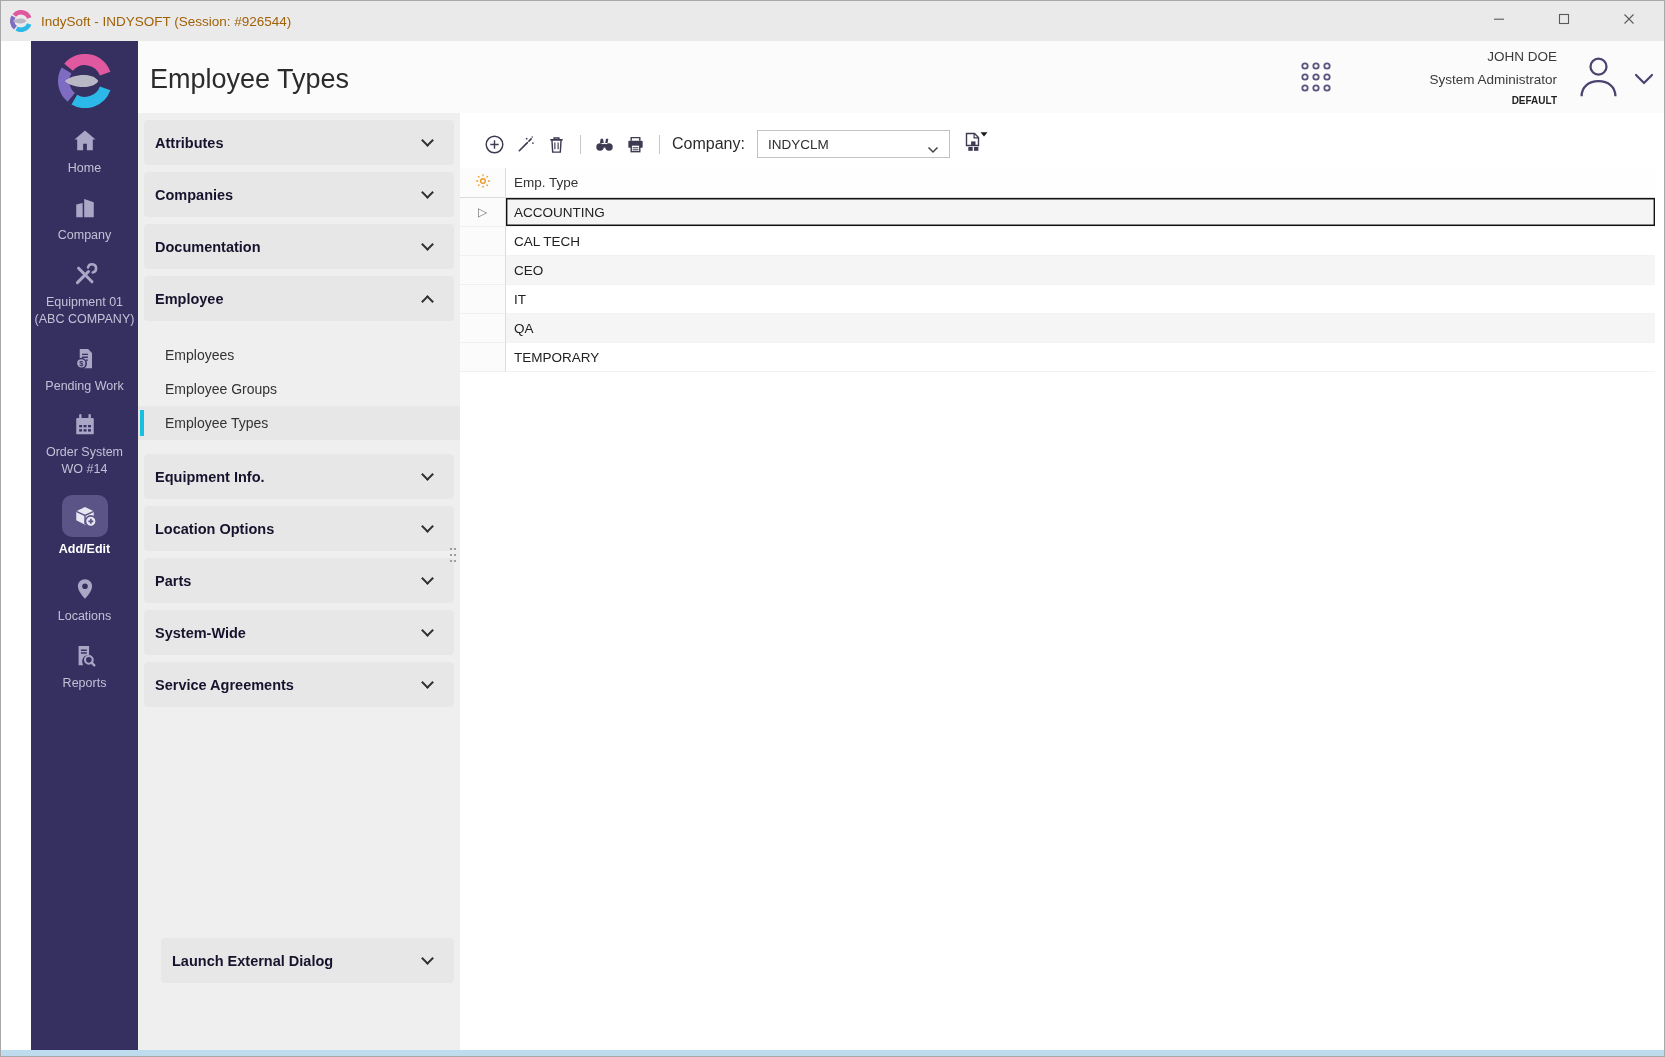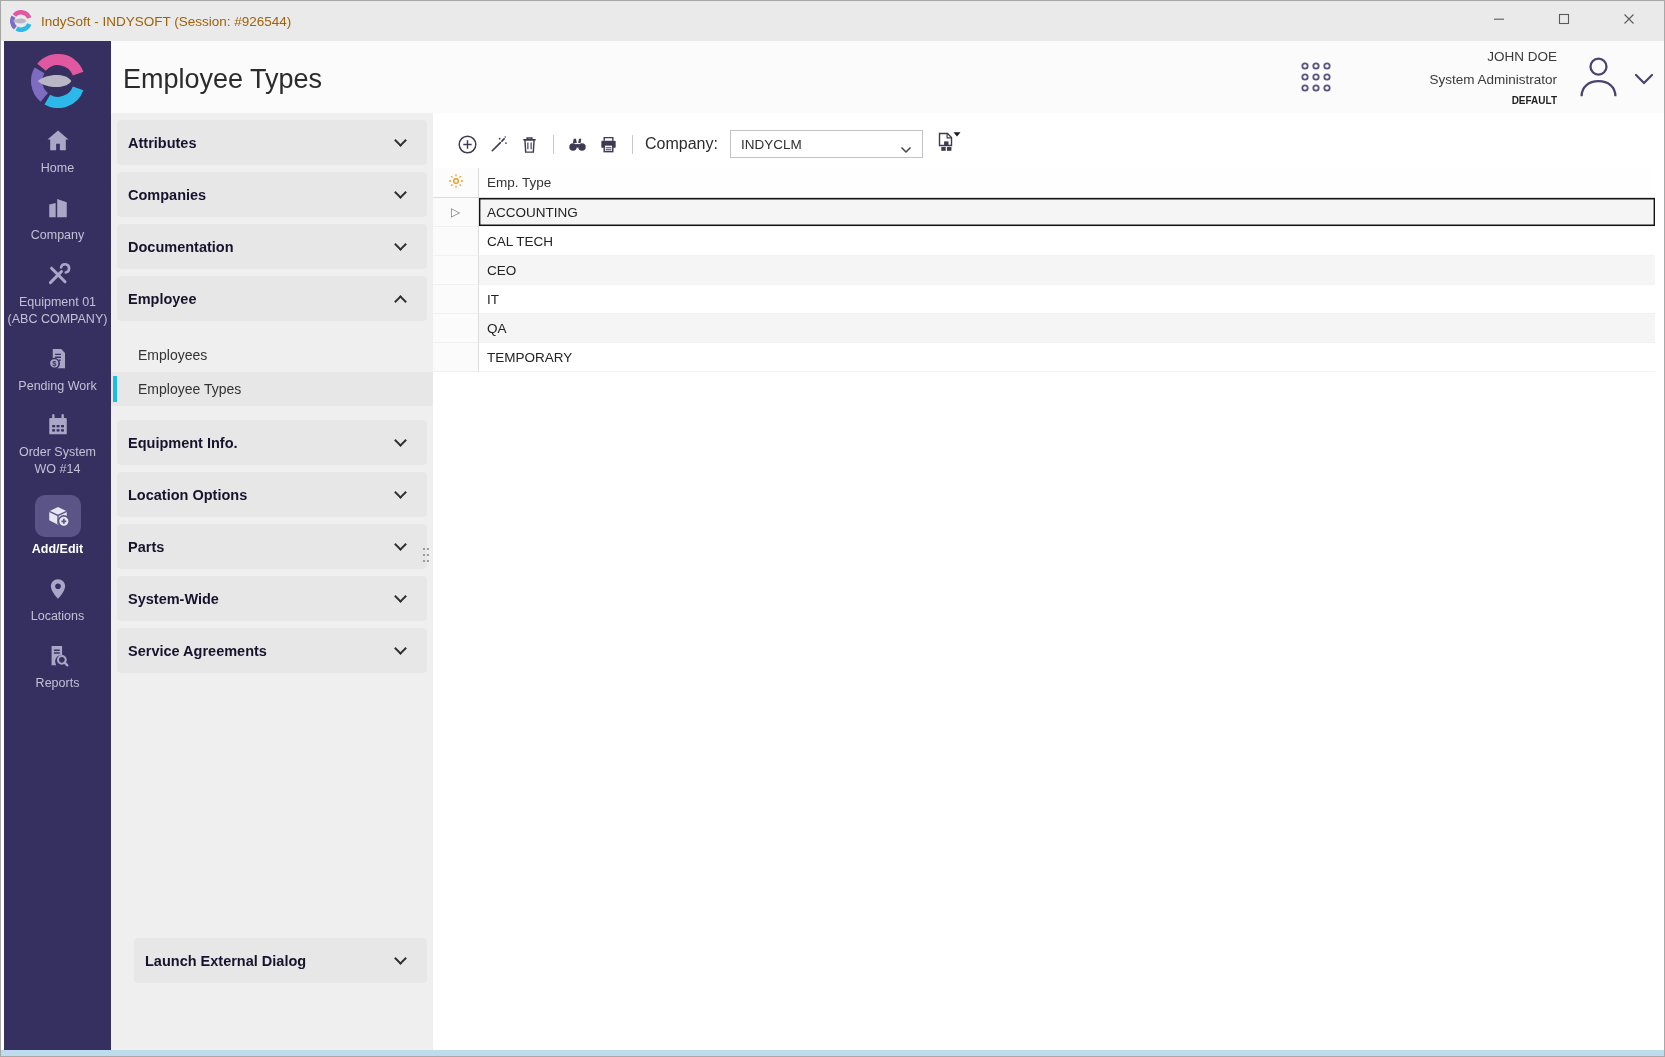--- a/index.html
+++ b/index.html
@@ -13,21 +13,21 @@
   .titlebar { flex:0 0 40px; background:#eaeaea; display:flex; align-items:center; }
   .tb-logo { width:22px; height:22px; margin:0 9px 0 9px; flex:0 0 22px; }
   .tb-title { font-size:13.5px; color:#a16207; }
   .tb-controls { margin-left:auto; display:flex; gap:39px; padding-right:22px; }
   .tb-btn { width:26px; height:26px; display:flex; align-items:center; justify-content:center; cursor:pointer; }
 
   
   .app { flex:1 1 auto; display:flex; min-height:0; padding-left:3px; background:#fff; }
 
   
-  .sidebar { flex:0 0 107px; width:107px; background:#363061; display:flex; flex-direction:column; align-items:center; overflow:hidden; }
+  .sidebar { flex:0 0 107px; width:107px; background:#363061; display:flex; flex-direction:column; align-items:center; overflow:hidden;margin-left:27px; }
   .sb-logo { width:54px; height:54px; margin-top:13px; flex:0 0 auto; }
   .sb-items { margin-top:10px; width:100%; display:flex; flex-direction:column; align-items:center; }
   .sb-item { width:100%; padding:9px 3px 8px; display:flex; flex-direction:column; align-items:center; cursor:pointer; }
   .sb-iconwrap { display:flex; align-items:center; justify-content:center; }
   .sb-icon { width:28px; height:28px; color:#a9a6c6; display:block; }
   .sb-icon svg { width:100%; height:100%; display:block; }
   .sb-label { margin-top:5px; font-size:12.5px; line-height:1.35; color:#c3c0d6; text-align:center; }
   .sb-item.active .sb-iconwrap { background:#5b5486; border-radius:10px; padding:7px 9px; }
   .sb-item.active .sb-icon { color:#e8e6f3; }
   .sb-item.active .sb-label { color:#ffffff; font-weight:bold; margin-top:4px; }
@@ -308,20 +308,23 @@
               </div>
               <div>
                 <div class="acc-header">
                   <span class="acc-label">Employee</span>
                   <span class="chev up"></span>
                 </div>
                 <div class="acc-sub">
                   <div class="sub-item">
                     <span>Employees</span>
                   </div>
+                  <div class="sub-item">
+                    <span>Employee Groups</span>
+                  </div>
                   <div class="sub-item selected">
                     <span>Employee Types</span>
                   </div>
                 </div>
               </div>
               <div>
                 <div class="acc-header">
                   <span class="acc-label">Equipment Info.</span>
                   <span class="chev down"></span>
                 </div>

